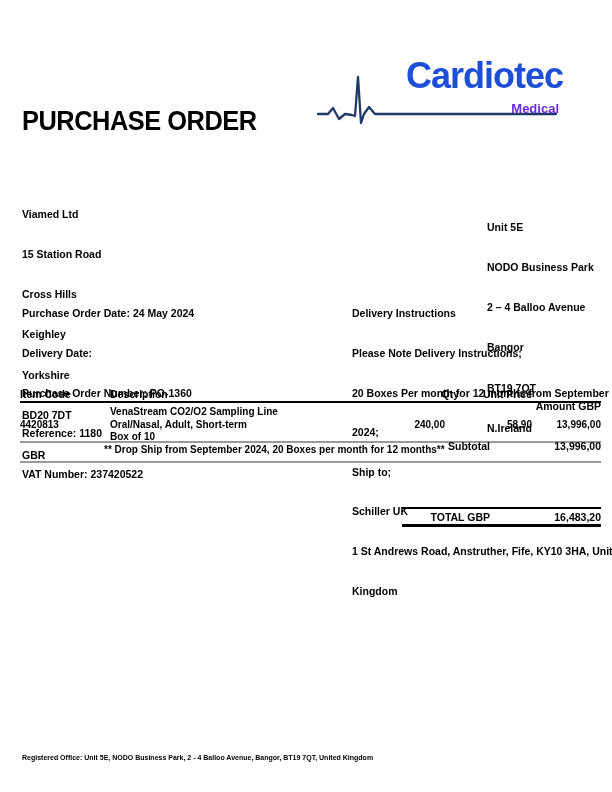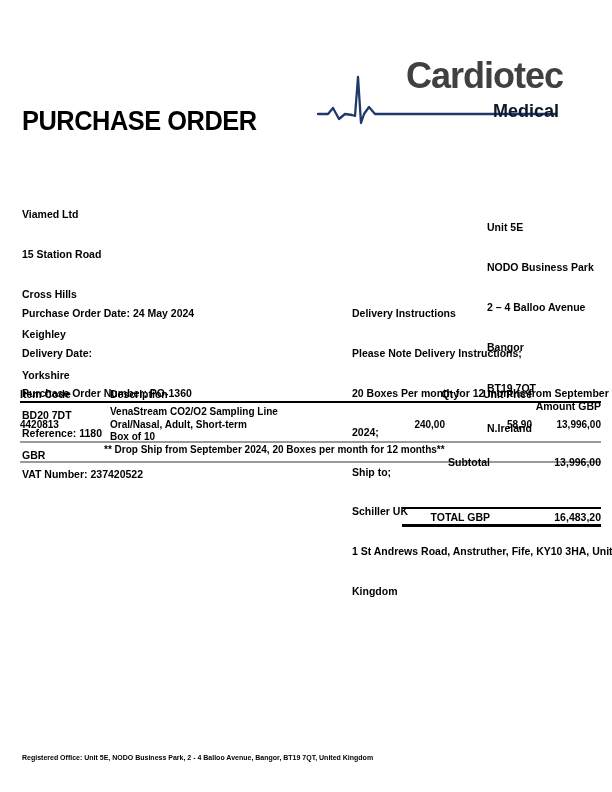--- a/index.html
+++ b/index.html
@@ -17,25 +17,25 @@
     left:22px;top:106px;
     font-size:27px;font-weight:bold;letter-spacing:-0.5px;
     transform:scaleX(0.94);transform-origin:left top;
     color:#000;
   }
   
   .logo{left:320px;top:56px;width:243px;height:78px;}
   .logo-brand{
     position:absolute;right:0;top:0;
     font-size:36px;font-weight:bold;letter-spacing:-1px;
-    color:#404040;line-height:1.1;
+    color:#1d4ed8;line-height:1.1;
   }
   .logo-sub{
     position:absolute;right:4px;top:46px;
-    font-size:18px;font-weight:bold;color:#0f172a;line-height:1;
+    font-size:13px;font-weight:bold;color:#6d28d9;line-height:1;
   }
   .logo-ecg{position:absolute;left:-4px;top:14px;}
   
   .blk{font-size:10.5px;font-weight:bold;line-height:13.4px;white-space:pre;}
   .sender{left:22px;top:181px;}
   .recipient{left:487px;top:194px;}
   .orderinfo{left:22px;top:280px;}
   .delivery{left:352px;top:281px;line-height:13.2px;}
   .orderinfo .row span{font-weight:bold;}
   
@@ -135,21 +135,21 @@
     <div class="price">58,90</div>
     <div class="amount">13,996,00</div>
   </div>
 
   <div class="abs rule-gray" style="left:20px;top:441px;width:581px;"></div>
 
   <div class="abs note-row">** Drop Ship from September 2024, 20 Boxes per month for 12 months**</div>
 
   <div class="abs rule-gray" style="left:20px;top:461px;width:581px;"></div>
 
-  <div class="abs tot-row" style="top:456px;">
+  <div class="abs tot-row" style="top:440px;">
     <span class="tot-label">Subtotal</span>
     <span class="tot-value">13,996,00</span>
   </div>
 
 
   <div class="abs rule-black" style="left:402px;top:507px;width:199px;"></div>
 
   <div class="abs tot-row" style="top:511px;">
     <span class="tot-label">TOTAL GBP</span>
     <span class="tot-value">16,483,20</span>

